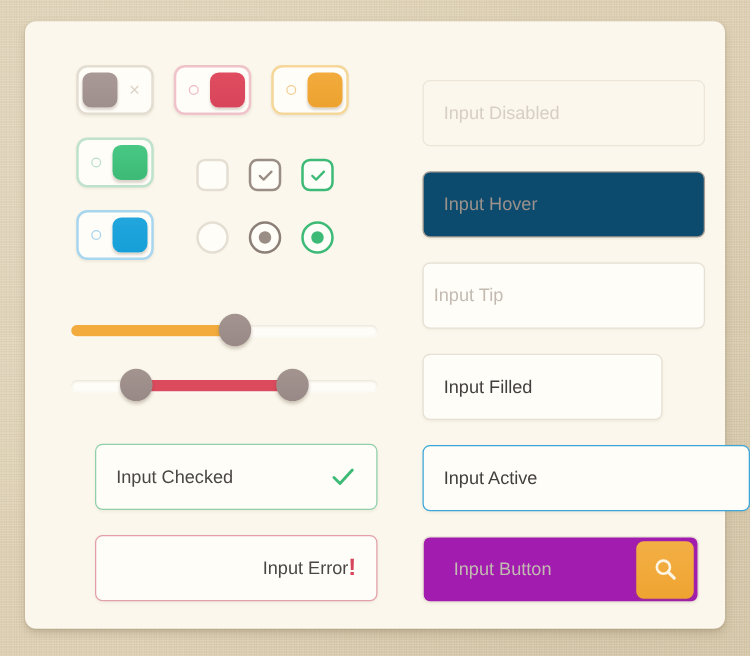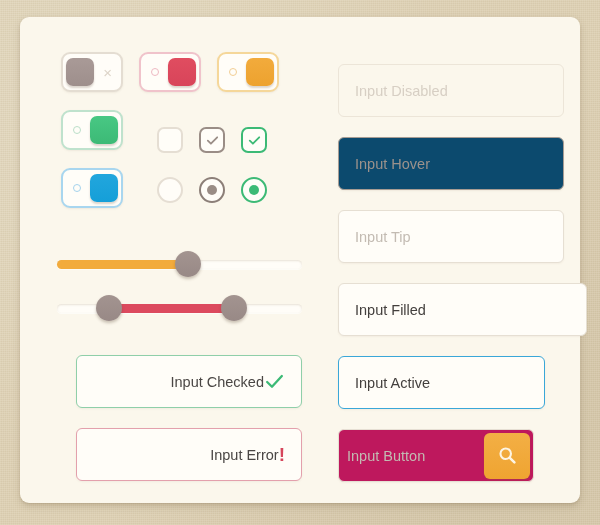--- a/index.html
+++ b/index.html
@@ -186,21 +186,21 @@
     font-size: 14.5px;
   }
   .input .txt { flex: 1; }
 
   
   #in-checked {
     left: 56px; top: 338px; width: 226px;
     border-color: #8fcfa9; background: #fffdf8;
     box-shadow: 0 1px 2px rgba(140,120,90,0.08);
   }
-  #in-checked .txt { color: #4a4644; text-align: right; }
+  #in-checked .txt { color: #4a4644; }
 
   #in-error {
     left: 56px; top: 411px; width: 226px;
     border-color: #e3a0ac; background: #fffdf8;
     box-shadow: 0 1px 2px rgba(140,120,90,0.08);
     text-align: right;
   }
   #in-error .txt { color: #4a4644; }
   .err-mark {
     color: #d6455b;
@@ -220,41 +220,42 @@
     left: 318px; top: 120px; width: 226px;
     border-color: #a79c93; background: #0c4a6e;
     box-shadow: 0 1px 2px rgba(140,120,90,0.10);
   }
   #in-hover .txt { color: #9b928c; }
 
   #in-tip {
     left: 318px; top: 193px; width: 226px;
     border-color: #e6dfd3; background: #fffdf8;
     box-shadow: 0 1px 2px rgba(140,120,90,0.07);
+    padding-left: 8px;
   }
   #in-tip .txt { color: #c3bbb2; }
 
   #in-filled {
-    left: 318px; top: 266px; width: 249px;
+    left: 318px; top: 266px; width: 192px;
     border-color: #e6dfd3; background: #fffdf8;
     box-shadow: 0 1px 2px rgba(140,120,90,0.07);
   }
   #in-filled .txt { color: #433f3d; }
 
   #in-active {
-    left: 318px; top: 339px; width: 207px;
+    left: 318px; top: 339px; width: 262px;
     border-color: #3aa7d8; background: #fffdf8;
     box-shadow: 0 1px 2px rgba(140,120,90,0.08);
   }
   #in-active .txt { color: #433f3d; }
 
   #in-button {
-    left: 318px; top: 412px; width: 196px;
-    border-color: #e6dfd3; background: #be185d;
-    padding: 0 0 0 8px;
+    left: 318px; top: 412px; width: 221px;
+    border-color: #e6dfd3; background: #a21caf;
+    padding: 0 0 0 24px;
     overflow: hidden;
     box-shadow: 0 1px 2px rgba(140,120,90,0.07);
   }
   #in-button .txt { color: #c3bbb2; }
 
   #search-button {
     width: 46px;
     height: 46px;
     margin-right: 3px;
     border-radius: 6px;

